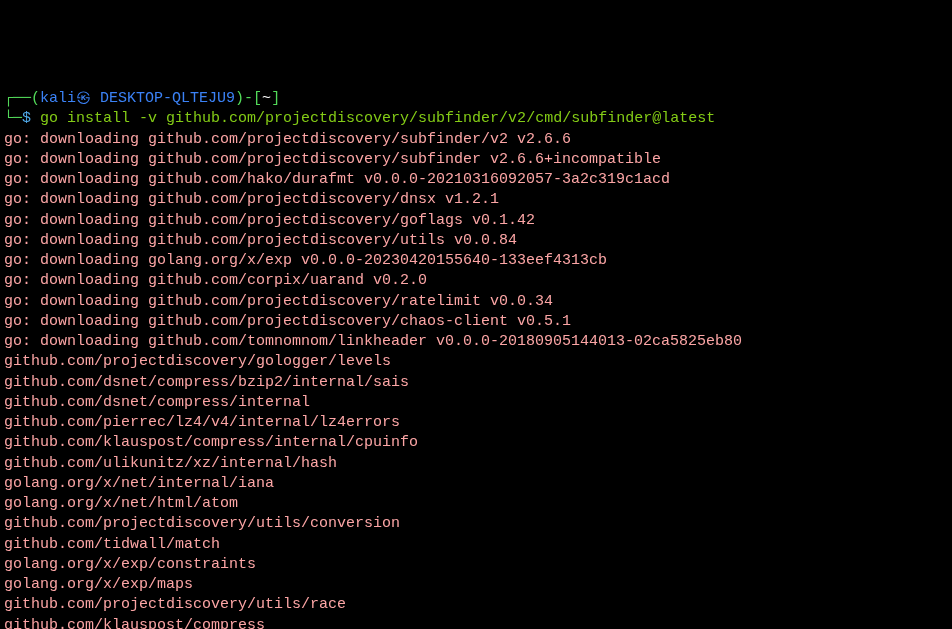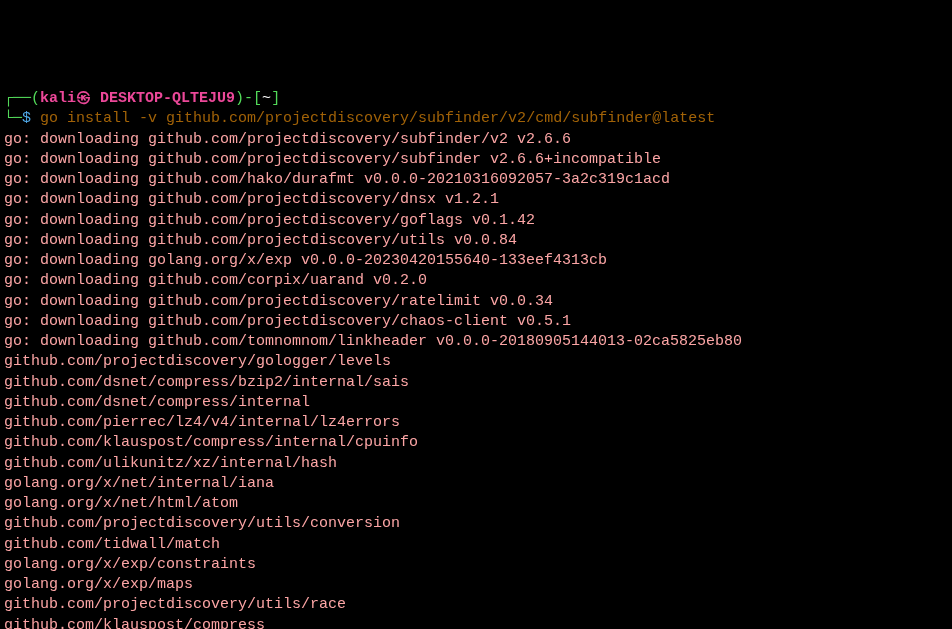--- a/index.html
+++ b/index.html
@@ -17,34 +17,33 @@
       white-space: pre;
       overflow: hidden;
     }
     .prompt-line {
       display: block;
     }
     .paren {
       color: #52d959;
     }
     .user-host {
-      color: #ec4899;
-      font-weight: bold;
+      color: #3b82f6;
     }
     .prompt-symbol {
       color: #4fa8e8;
     }
     .bracket-path {
       color: #52d959;
     }
     .tilde {
       color: #ffffff;
     }
     .command {
-      color: #a16207;
+      color: #84cc16;
       text-align: right;
     }
     .output-line {
       color: #fca5a5;
       display: block;
     }
     .line-box {
       color: #52d959;
     }
   </style>

